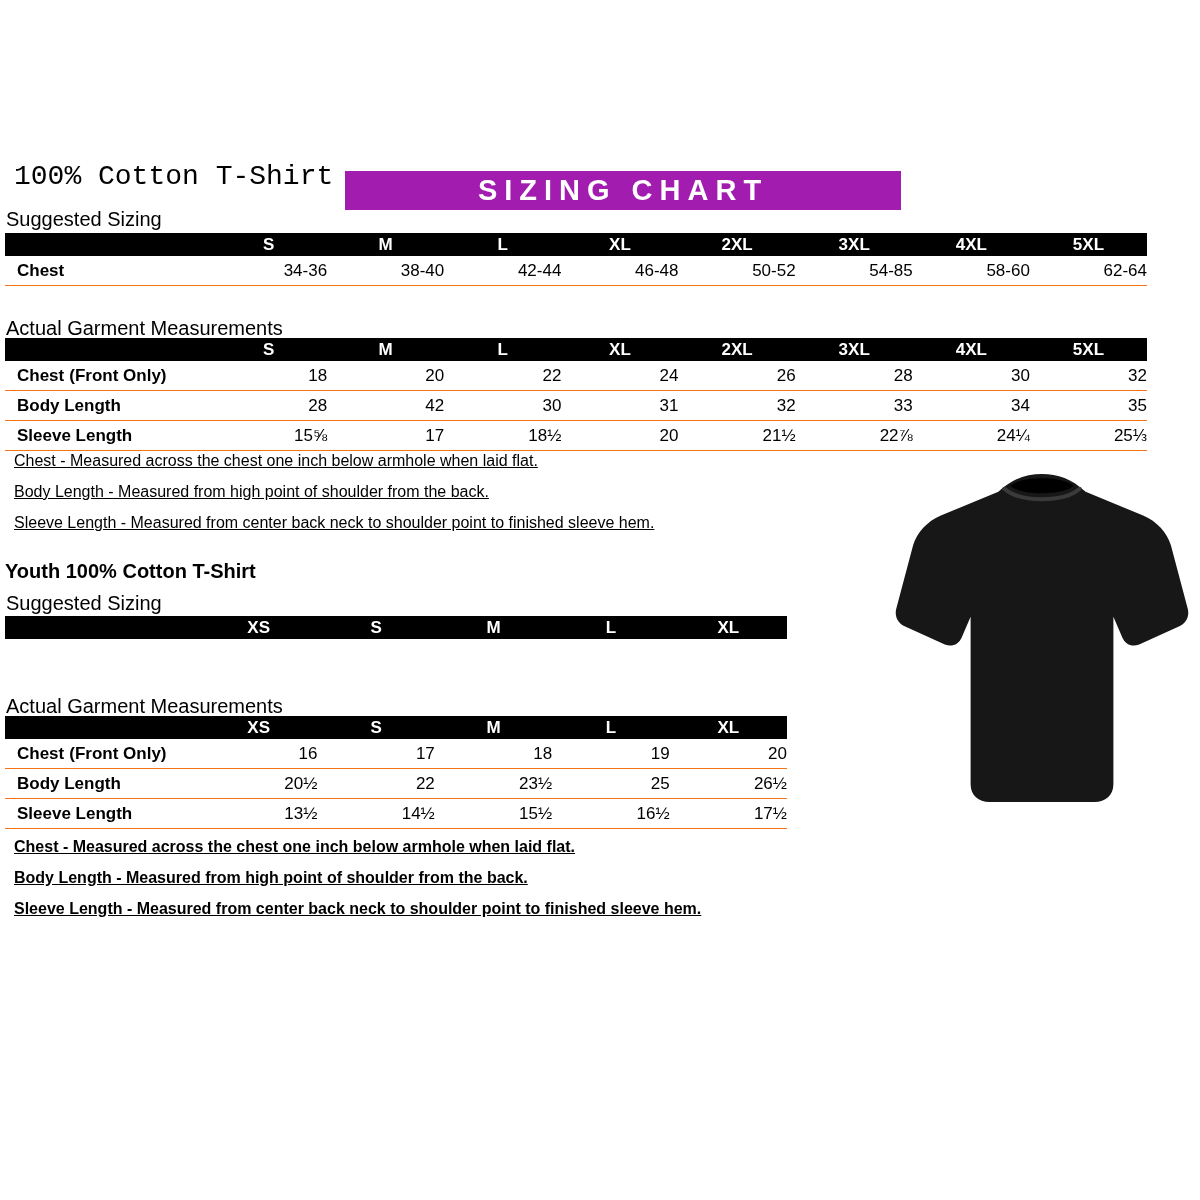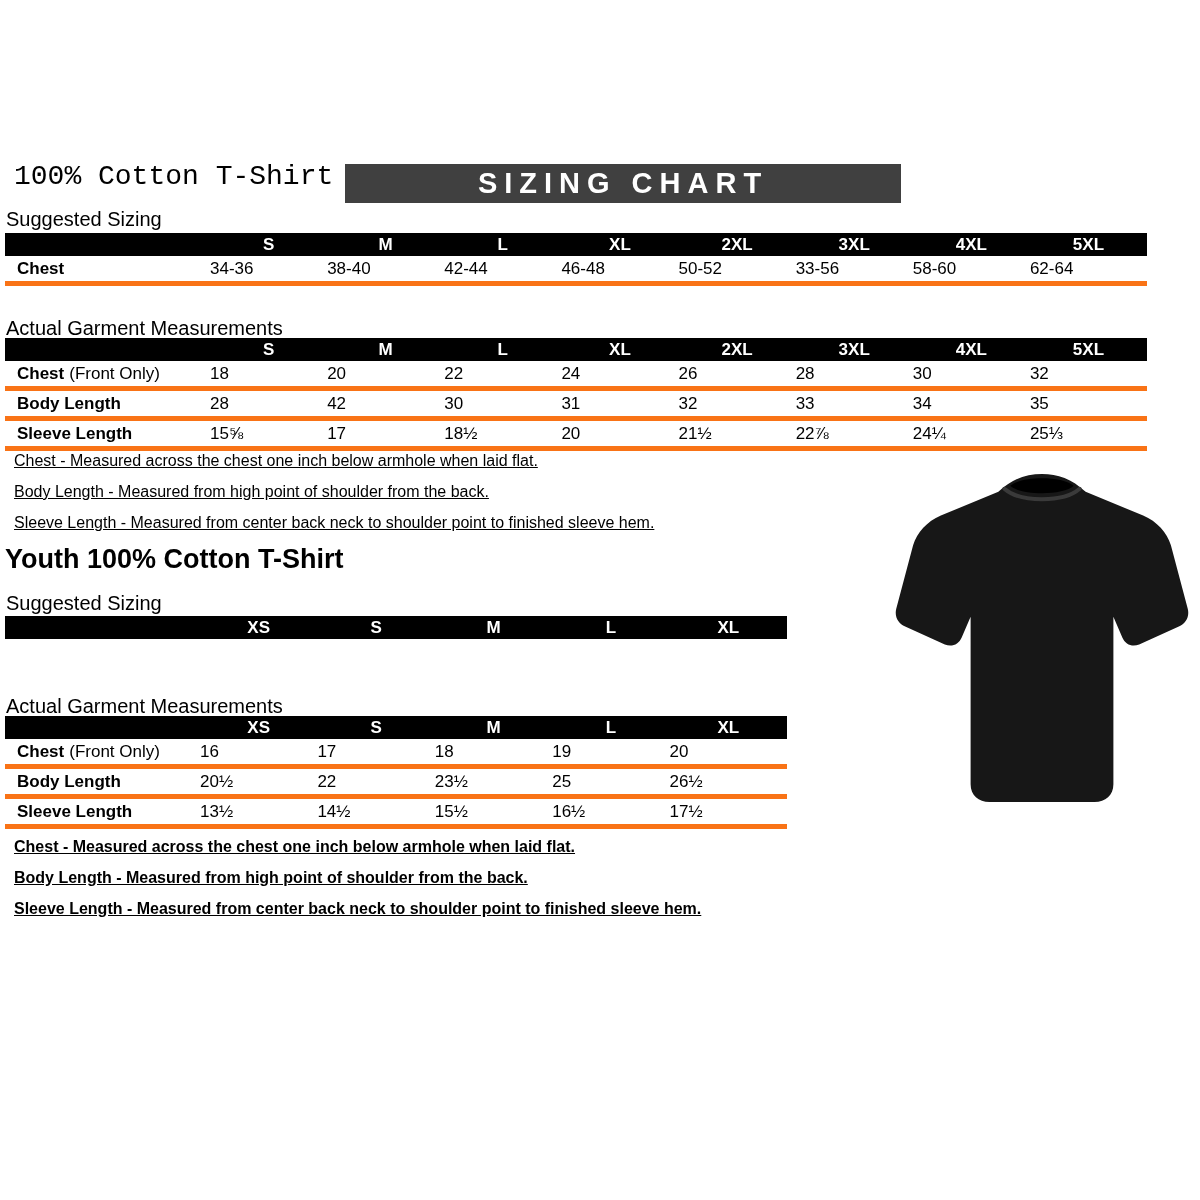--- a/index.html
+++ b/index.html
@@ -6,25 +6,25 @@
   html,body { background:#ffffff; }
   body {
     width:1200px; height:1200px;
     font-family:"Liberation Sans", sans-serif;
     color:#000;
   }
   .page { position:relative; width:1200px; height:1200px; background:#fff; overflow:hidden; }
   .abs { position:absolute; }
 
   .adult-title { left:14px; top:161px; font-size:28px; font-weight:400; white-space:nowrap;font-family:Liberation Mono, monospace; }
-  .youth-title { left:5px; top:544px; font-size:27px; font-weight:700; white-space:nowrap; }
+  .youth-title { left:5px; top:560px; font-size:20px; font-weight:700; white-space:nowrap; }
 
   .banner {
-    left:345px; top:164px; width:556px; height:39px;
-    background:#404040; color:#fff;
+    left:345px; top:171px; width:556px; height:39px;
+    background:#a21caf; color:#fff;
     display:flex; align-items:center; justify-content:center;
     font-size:29px; font-weight:800; letter-spacing:7px; white-space:nowrap;
   }
 
   .section-label { font-size:20px; font-weight:400; white-space:nowrap; }
   .lbl-sug1 { left:6px; top:208px; }
   .lbl-act1 { left:6px; top:317px; }
   .lbl-sug2 { left:6px; top:592px; }
   .lbl-act2 { left:6px; top:695px; }
 
@@ -38,26 +38,26 @@
   .grid-y { display:grid; grid-template-columns:195px repeat(5,1fr); }
 
   .thead {
     background:#000; color:#fff; height:23px;
     align-items:center; font-weight:700; font-size:17px;
   }
   .thead .cell { text-align:center; line-height:23px; }
 
   .trow {
     height:30px; align-items:center; font-size:17px;
-    border-bottom:5px solid #f97316;
-  }
-  .trow .cell { text-align:left; }
+    border-bottom:1px solid #f97316;
+  }
+  .trow .cell { text-align:right; }
 
   .cell.lab { text-align:left; padding-left:12px; font-weight:700; white-space:nowrap; }
-  .cell.lab .suffix { font-weight:400; margin-left:5px;margin-top:36px; }
+  .cell.lab .suffix { font-weight:700; margin-left:5px;margin-top:36px; }
 
   .notes { position:absolute; left:14px; font-size:16px;text-decoration:underline; }
   .notes .note { margin-bottom:13px; white-space:nowrap; }
   .n1 { top:452px; font-weight:400; }
   .n2 { top:838px; font-weight:600; }
 
   .tee { left:893px; top:462px; width:298px; height:352px; }
   .tee svg { width:100%; height:100%; display:block; }
 </style>
 </head>
@@ -87,21 +87,21 @@
     </div>
     <div class="trow grid-a">
       <div class="cell lab">
         <span>Chest</span><span class="suffix"></span>
       </div>
       <div class="cell">34-36</div>
       <div class="cell">38-40</div>
       <div class="cell">42-44</div>
       <div class="cell">46-48</div>
       <div class="cell">50-52</div>
-      <div class="cell">33-56</div>
+      <div class="cell">54-85</div>
       <div class="cell">58-60</div>
       <div class="cell">62-64</div>
     </div>
   </div>
 
   <div class="abs section-label lbl-act1">Actual Garment Measurements</div>
 
   <div class="table t2">
     <div class="thead grid-a">
       <div class="cell lab"></div>

